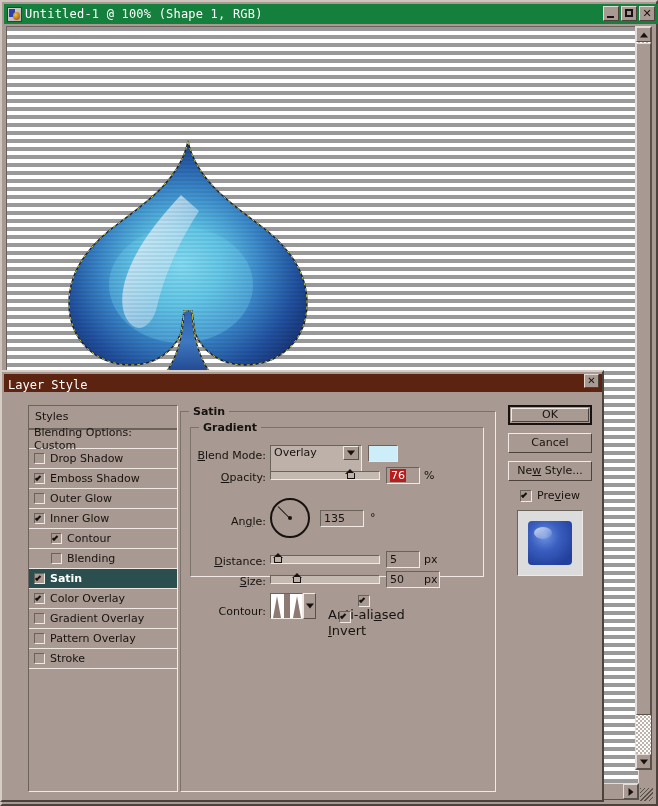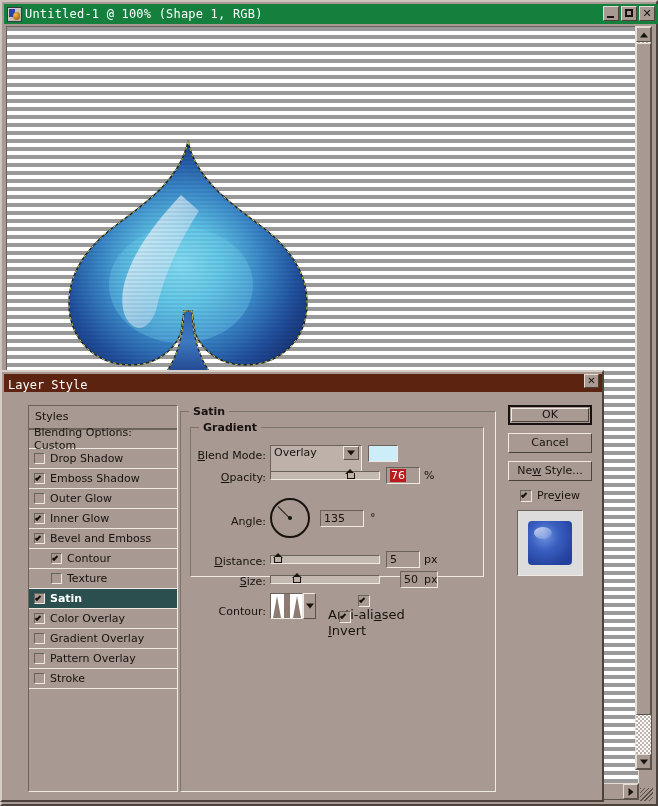--- a/index.html
+++ b/index.html
@@ -292,31 +292,27 @@
             <span>Emboss Shadow</span>
           </div>
           <div class="style-row">
             <div class="cb"></div>
             <span>Outer Glow</span>
           </div>
           <div class="style-row">
             <div class="cb on"></div>
             <span>Inner Glow</span>
           </div>
-          <div class="style-row">
-            <div class="cb on"></div>
-            <span>Bevel and Emboss</span>
-          </div>
           <div class="style-row indent">
             <div class="cb on"></div>
             <span>Contour</span>
           </div>
           <div class="style-row indent">
             <div class="cb"></div>
-            <span>Texture</span>
+            <span>Blending</span>
           </div>
           <div class="style-row sel">
             <div class="cb on"></div>
             <span>Satin</span>
           </div>
           <div class="style-row">
             <div class="cb on"></div>
             <span>Color Overlay</span>
           </div>
           <div class="style-row">
@@ -379,21 +375,21 @@
       <div class="track" style="left:90px;top:150px;width:110px;"></div>
       <div class="thumb" id="distance-thumb" style="top: 148px; left: 92.97px;"></div>
       <div class="field" style="left:206px;top:146px;width:34px;">5</div>
       <div class="unit" style="left:244px;top:148px;">px</div>
 
       <div class="lbl" style="left:26px;top:170px;width:60px;">
         <span class="u">S</span><span>ize:</span>
       </div>
       <div class="track" style="left:90px;top:170px;width:110px;"></div>
       <div class="thumb" id="size-thumb" style="top: 168px; left: 111.78px;"></div>
-      <div class="field" style="left:220px;top:166px;width:38px;">50</div>
+      <div class="field" style="left:206px;top:166px;width:54px;">50</div>
       <div class="unit" style="left:244px;top:168px;">px</div>
 
       <div class="lbl" style="left:10px;top:200px;width:76px;">Contour:</div>
       <div class="contour-box" style="left:90px;top:188px;">
         <svg width="31" height="24" viewBox="0 0 31 24" xmlns="http://www.w3.org/2000/svg">
           <rect width="31" height="24" fill="#ffffff"></rect>
           <path d="M0 24 L2 24 L6 2 L10 24 L13 24 L13 0 L19 0 L19 24 L22 24 L26 2 L30 24 L31 24 L31 24 L0 24 Z" fill="#8d7a72"></path>
         </svg>
       </div>
       <div class="contour-btn" style="left:123px;top:188px;">

